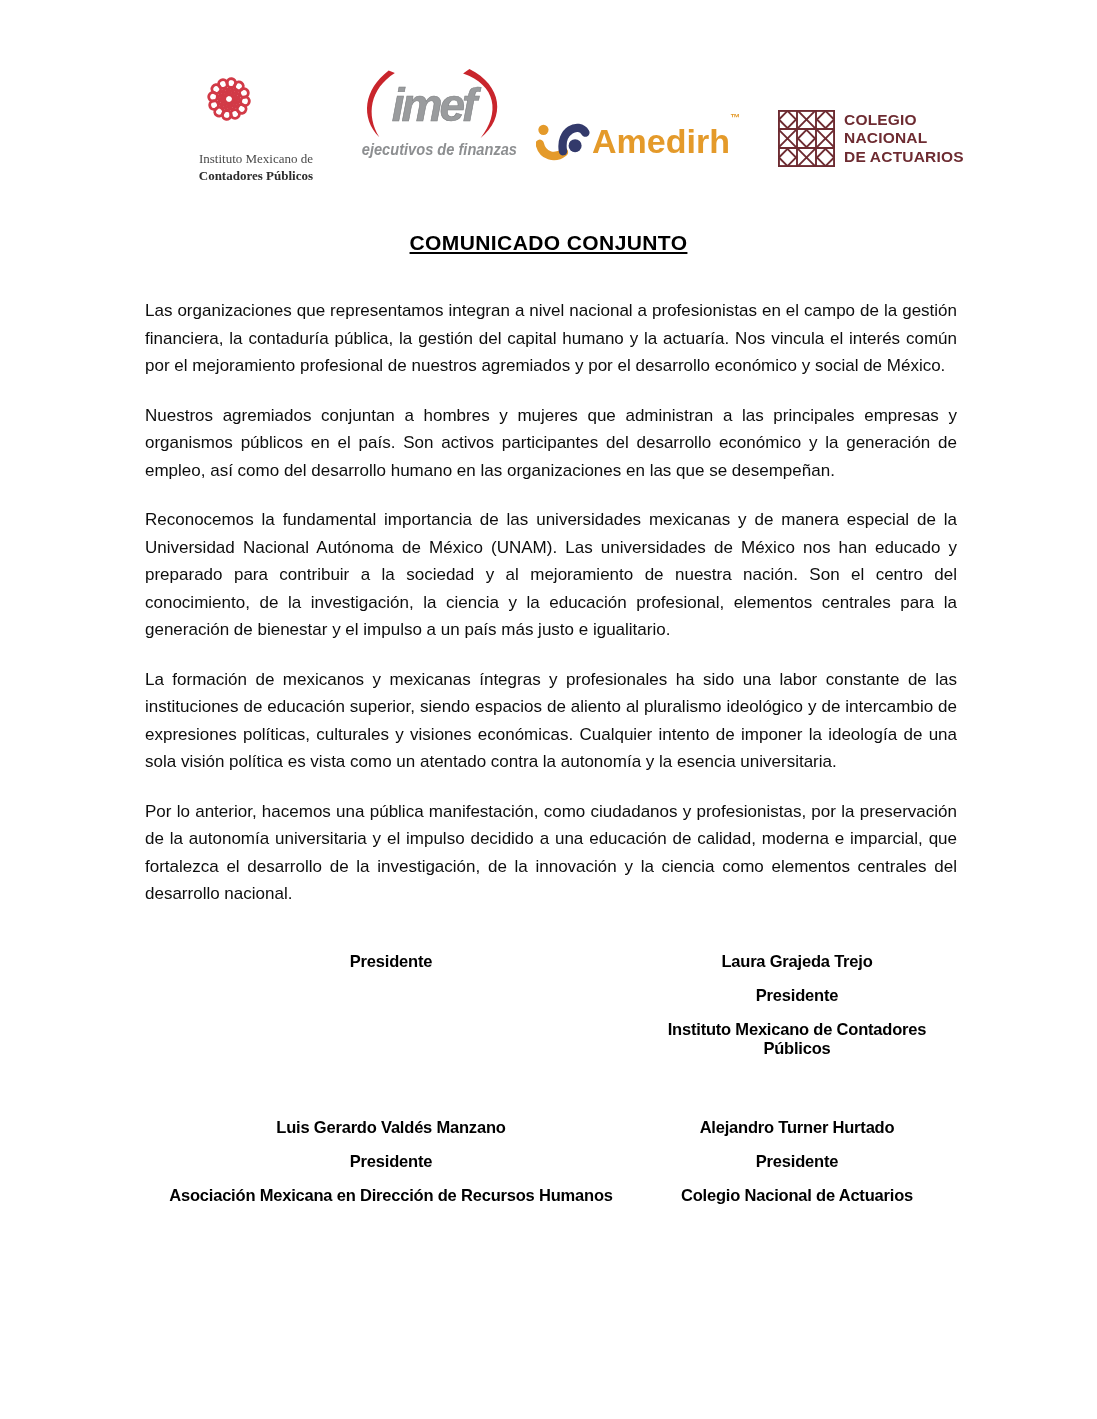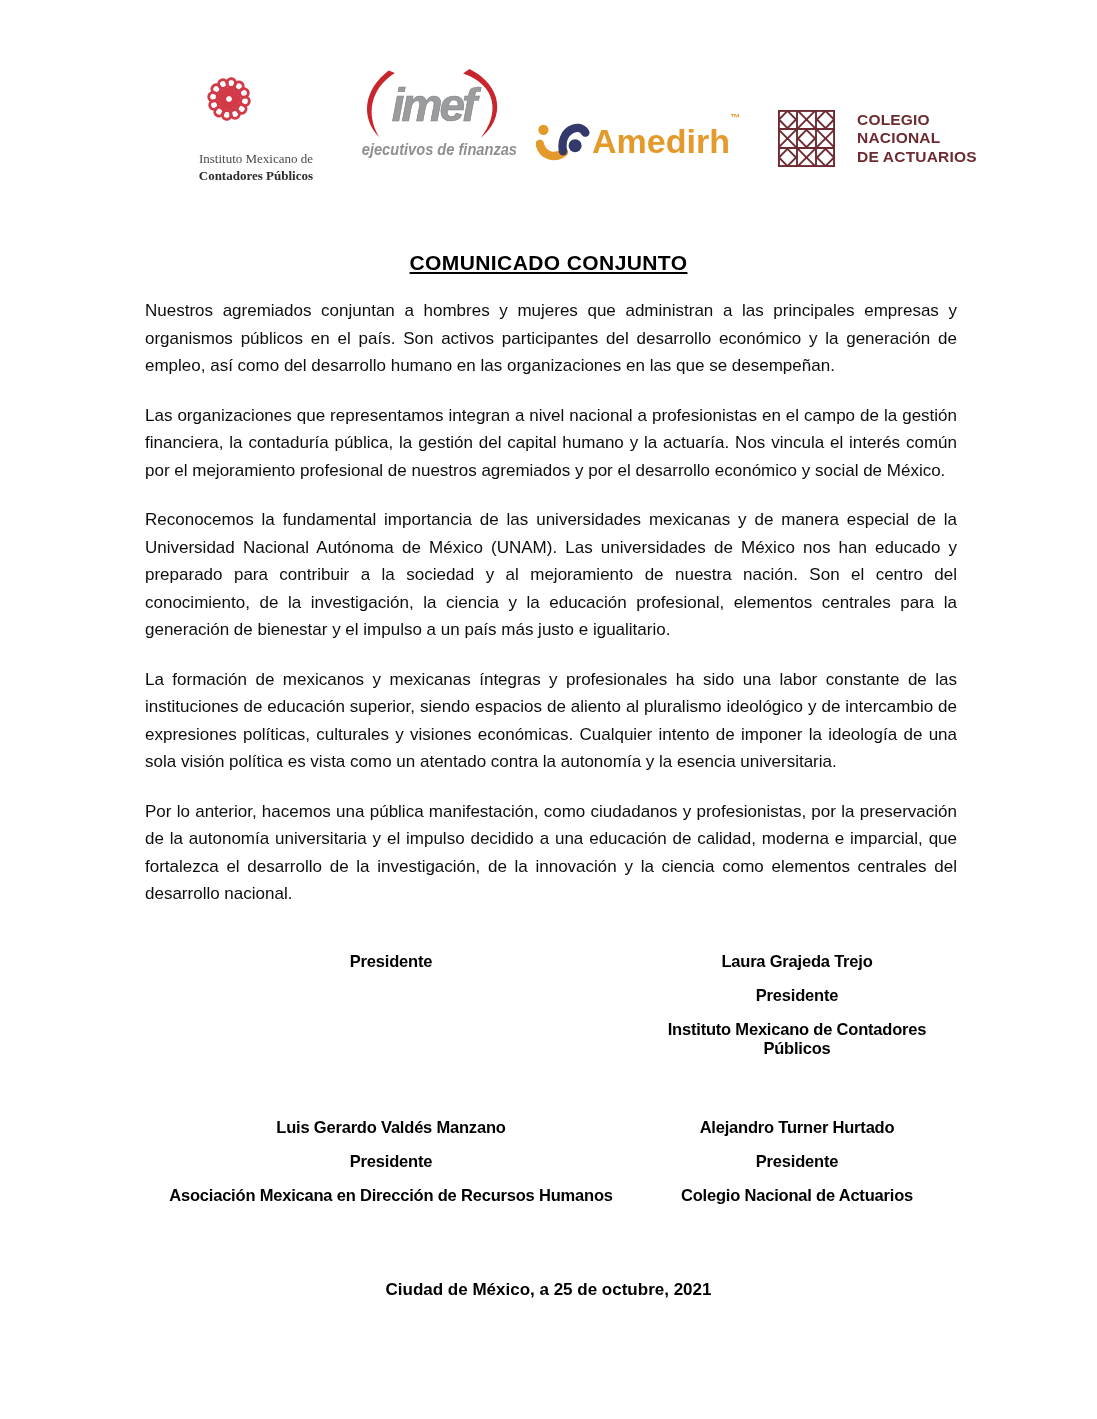--- a/index.html
+++ b/index.html
@@ -21,28 +21,28 @@
   .logo-imef { position:absolute; left:205px; top:0; width:168px; text-align:center; }
   .imef-tagline {
     font-size:17px; font-weight:bold; font-style:italic; color:#8d8f91;
     transform:scaleX(0.86); transform-origin:center; margin-top:-4px; white-space:nowrap;
   }
 
   .logo-amedirh { position:absolute; left:391px; top:48px; display:flex; align-items:center; gap:2px; }
   .amedirh-name { font-size:34px; font-weight:bold; color:#e49a2a; letter-spacing:0px; line-height:1; }
   .amedirh-tm { font-size:10px; color:#e49a2a; vertical-align:top; position:relative; top:-12px; font-weight:bold; }
 
-  .logo-cna { position:absolute; left:633px; top:42px; display:flex; align-items:center; gap:22px; }
+  .logo-cna { position:absolute; left:633px; top:42px; display:flex; align-items:center; gap:9px; }
   .cna-text { font-size:15.5px; font-weight:bold; line-height:18.5px; color:#6d2b31; letter-spacing:0.2px; white-space:nowrap; }
 
   
   .title {
     position:absolute; top:231px; left:0; width:100%;
     text-align:center; font-size:21px; font-weight:bold;
-    text-decoration:underline; letter-spacing:0.4px; color:#000;margin-top:20px;
+    text-decoration:underline; letter-spacing:0.4px; color:#000;
   }
 
   
   .content {
     position:absolute; top:297px; left:145px; width:812px;
     font-size:17px; line-height:27.5px; text-align:justify; color:#0d0d0d;
   }
   .content p { margin:0 0 22px 0; }
 
   
@@ -166,22 +166,22 @@
         <div>COLEGIO</div>
         <div>NACIONAL</div>
         <div>DE ACTUARIOS</div>
       </div>
     </div>
   </div>
 
   <div class="title">COMUNICADO CONJUNTO</div>
 
   <div class="content">
+    <p>Las organizaciones que representamos integran a nivel nacional a profesionistas en el campo de la gestión financiera, la contaduría pública, la gestión del capital humano y la actuaría. Nos vincula el interés común por el mejoramiento profesional de nuestros agremiados y por el desarrollo económico y social de México.</p>
     <p>Nuestros agremiados conjuntan a hombres y mujeres que administran a las principales empresas y organismos públicos en el país. Son activos participantes del desarrollo económico y la generación de empleo, así como del desarrollo humano en las organizaciones en las que se desempeñan.</p>
-    <p>Las organizaciones que representamos integran a nivel nacional a profesionistas en el campo de la gestión financiera, la contaduría pública, la gestión del capital humano y la actuaría. Nos vincula el interés común por el mejoramiento profesional de nuestros agremiados y por el desarrollo económico y social de México.</p>
     <p>Reconocemos la fundamental importancia de las universidades mexicanas y de manera especial de la Universidad Nacional Autónoma de México (UNAM). Las universidades de México nos han educado y preparado para contribuir a la sociedad y al mejoramiento de nuestra nación. Son el centro del conocimiento, de la investigación, la ciencia y la educación profesional, elementos centrales para la generación de bienestar y el impulso a un país más justo e igualitario.</p>
     <p>La formación de mexicanos y mexicanas íntegras y profesionales ha sido una labor constante de las instituciones de educación superior, siendo espacios de aliento al pluralismo ideológico y de intercambio de expresiones políticas, culturales y visiones económicas. Cualquier intento de imponer la ideología de una sola visión política es vista como un atentado contra la autonomía y la esencia universitaria.</p>
     <p>Por lo anterior, hacemos una pública manifestación, como ciudadanos y profesionistas, por la preservación de la autonomía universitaria y el impulso decidido a una educación de calidad, moderna e imparcial, que fortalezca el desarrollo de la investigación, de la innovación y la ciencia como elementos centrales del desarrollo nacional.</p>
   </div>
 
   <div class="signatures">
     <div class="sig-grid">
       <div class="sig-block">
         <div class="sig-line">Presidente</div>
       </div>
@@ -198,15 +198,14 @@
         <div class="sig-line">Asociación Mexicana en Dirección de Recursos Humanos</div>
       </div>
       <div class="sig-block">
         <div class="sig-line">Alejandro Turner Hurtado</div>
         <div class="sig-line">Presidente</div>
         <div class="sig-line">Colegio Nacional de Actuarios</div>
       </div>
     </div>
   </div>
 
-  <div class="dateline">Ciudad de México, a 25 de octubre, 2021</div>
 
 </div>
 
 </body></html>

